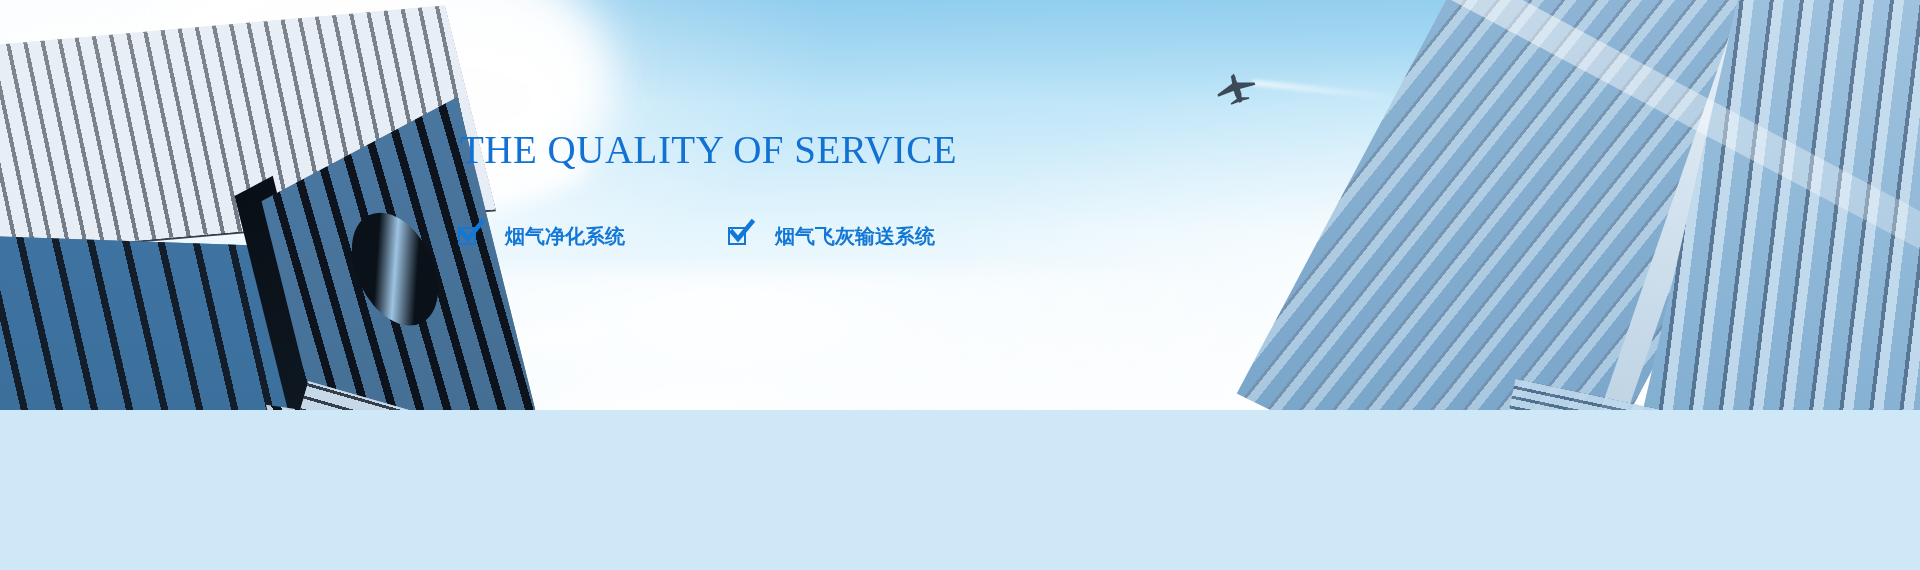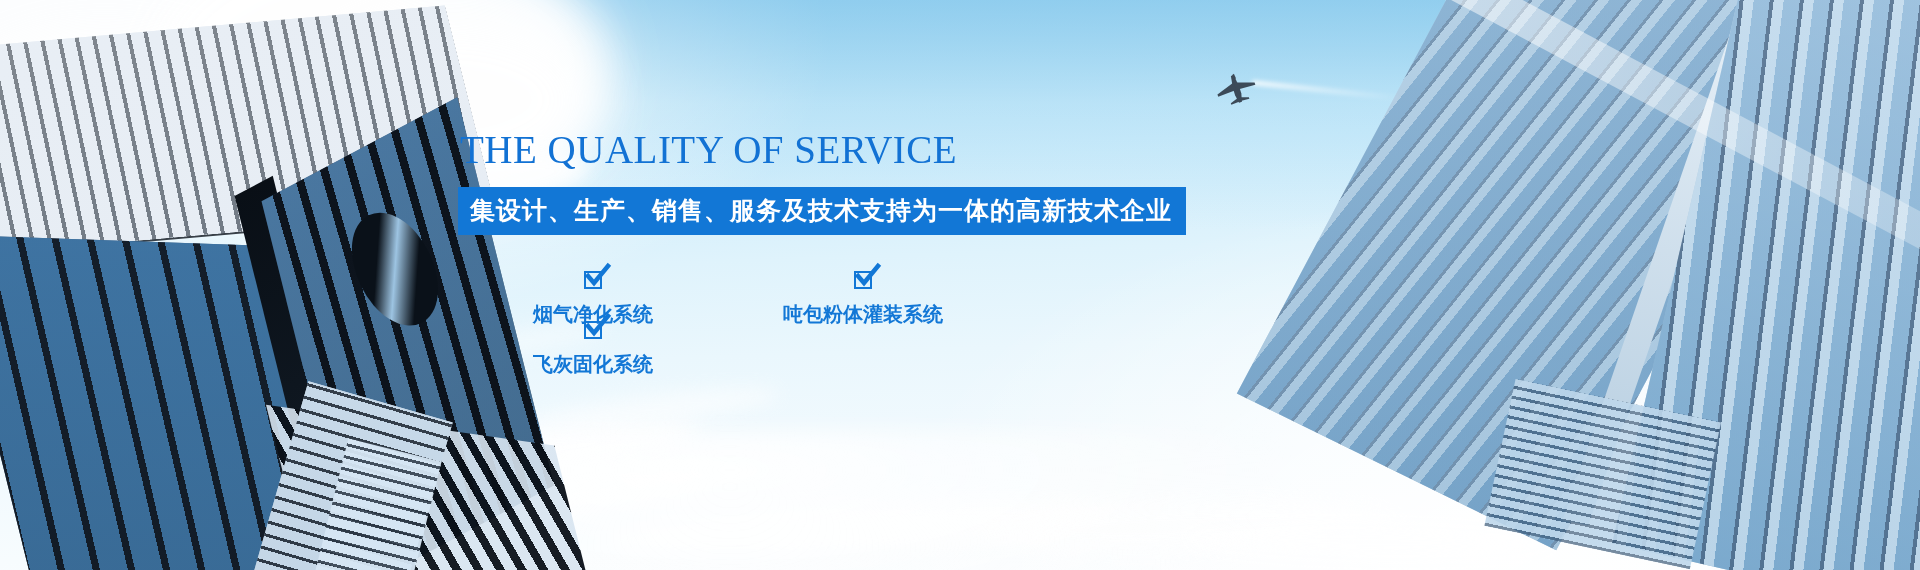--- a/index.html
+++ b/index.html
@@ -7,21 +7,21 @@
   html,body { width:1920px; height:570px; overflow:hidden; }
   body {
     font-family:"Liberation Sans", sans-serif;
     background:#cfe8f7;
   }
 
   
   #banner {
     position:relative;
     width:1920px;
-    height:570px;
+    height:410px;
     overflow:hidden;
   }
 
   
   .sky {
     position:absolute; inset:0;
     background:
       radial-gradient(ellipse 900px 520px at 78% 96%, rgba(255,255,255,0.95) 0%, rgba(255,255,255,0.55) 35%, rgba(255,255,255,0) 68%),
       radial-gradient(ellipse 700px 380px at 17% 8%,  rgba(255,255,255,0.98) 0%, rgba(255,255,255,0.6) 40%, rgba(255,255,255,0) 72%),
       linear-gradient(178deg,
@@ -216,27 +216,26 @@
   }
 
   .features {
     margin-top:38px;
     display:grid;
     grid-template-columns:270px 270px;
     grid-auto-rows:50px;
     align-items:center;
   }
   .feature {
-    display:flex; align-items:center; gap:15px;
+    display:flex; align-items:center; gap:29px;
     color:#1277d6;
     font-size:20px;
     font-weight:700;
     white-space:nowrap;
     line-height:1;
-    flex-direction:column;
   }
   .chk {
     position:relative;
     width:18px; height:18px;
     border:2px solid #1277d6;
     flex:0 0 auto;
   }
   .chk svg {
     position:absolute; left:-1px; top:-8px;
     width:24px; height:24px; overflow:visible;
@@ -298,49 +297,40 @@
         <path d="M24 26 L15 29 L15 30.5 L24 30 Z"></path>
         <path d="M25 2.5 L27 2 L27.6 7 L24.6 7 Z"></path>
       </g>
     </svg>
   </div>
 
   <div class="content">
 
     <div class="headline">THE QUALITY OF SERVICE</div>
 
-    <div class="tagline-bar">集设计、生产、销售、服务及技术支持为一体的高新技术企业</div>
 
     <div class="features">
 
       <div class="feature">
         <span class="chk">
           <svg viewBox="0 0 24 24" xmlns="http://www.w3.org/2000/svg">
             <path d="M3 11 L9 18 L23 1" fill="none" stroke="#1277d6" stroke-width="4.5" stroke-linecap="square"></path>
           </svg>
         </span>
         <span class="feat-label">烟气净化系统</span>
       </div>
 
 
       <div class="feature">
         <span class="chk">
           <svg viewBox="0 0 24 24" xmlns="http://www.w3.org/2000/svg">
             <path d="M3 11 L9 18 L23 1" fill="none" stroke="#1277d6" stroke-width="4.5" stroke-linecap="square"></path>
           </svg>
         </span>
-        <span class="feat-label">吨包粉体灌装系统</span>
+        <span class="feat-label">烟气飞灰输送系统</span>
       </div>
 
-      <div class="feature">
-        <span class="chk">
-          <svg viewBox="0 0 24 24" xmlns="http://www.w3.org/2000/svg">
-            <path d="M3 11 L9 18 L23 1" fill="none" stroke="#1277d6" stroke-width="4.5" stroke-linecap="square"></path>
-          </svg>
-        </span>
-        <span class="feat-label">飞灰固化系统</span>
-      </div>
 
 
     </div>
   </div>
 
 </div>
 
 </body></html>

